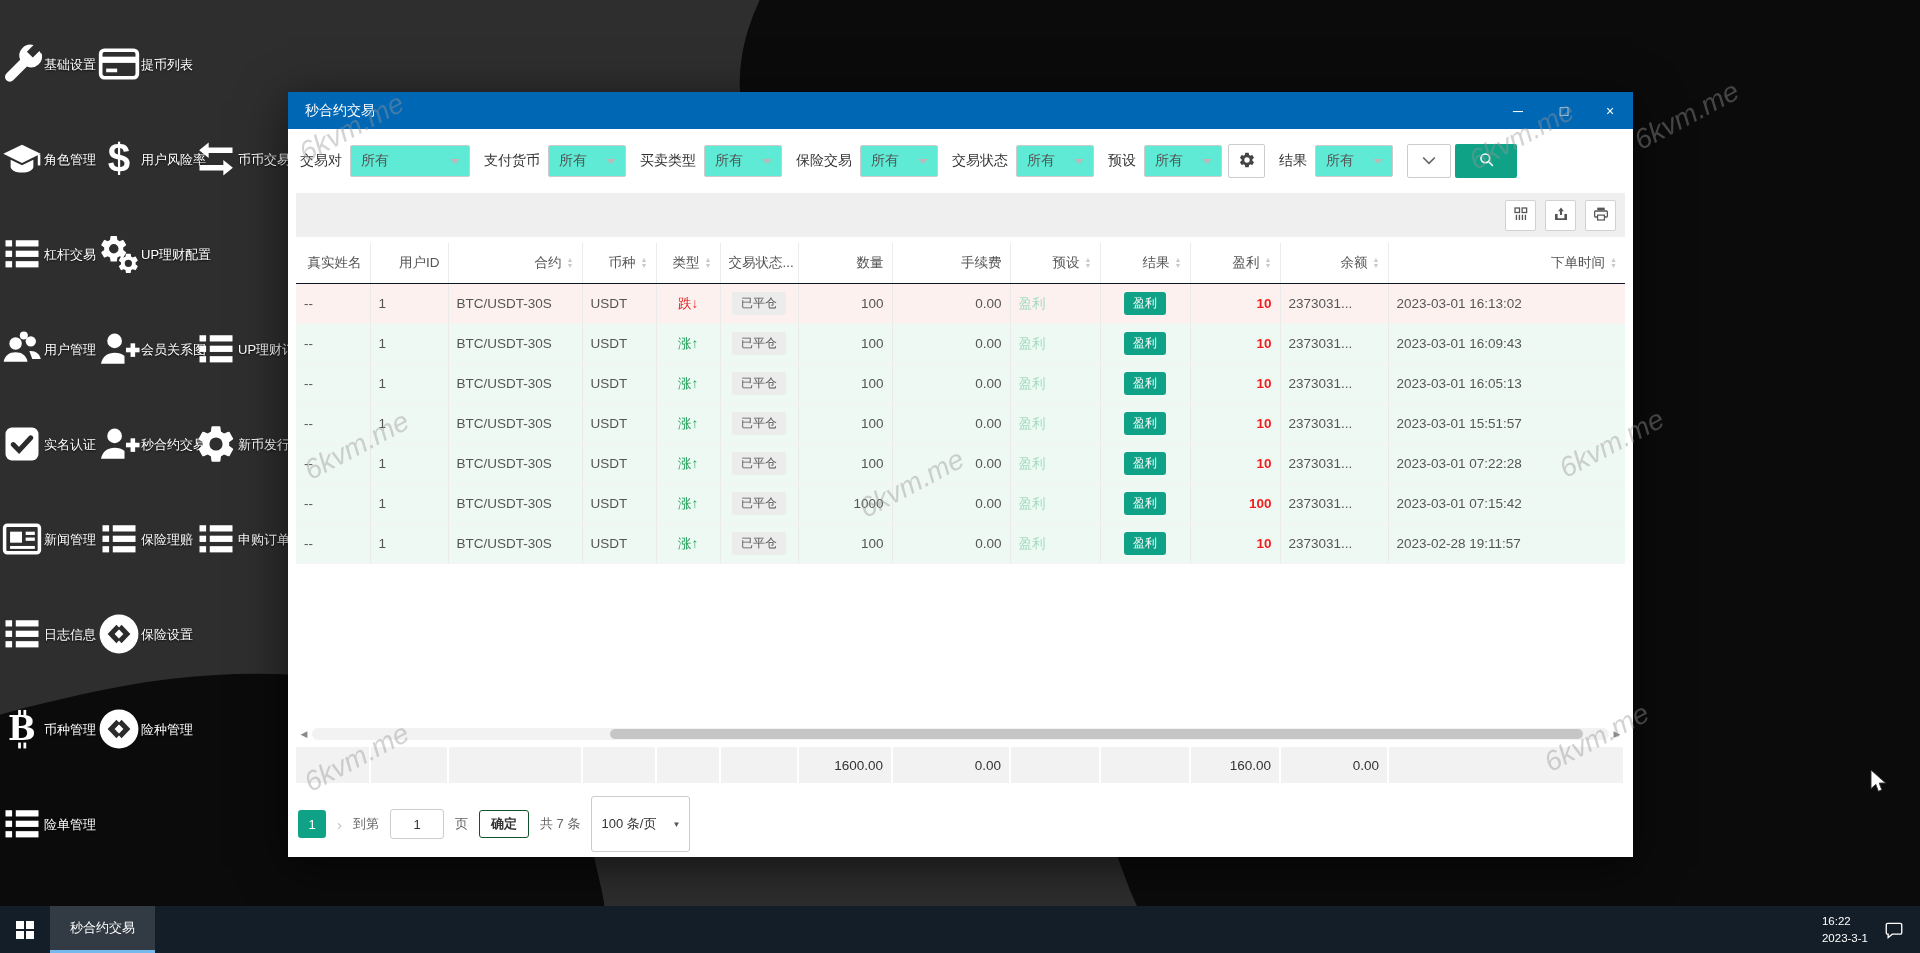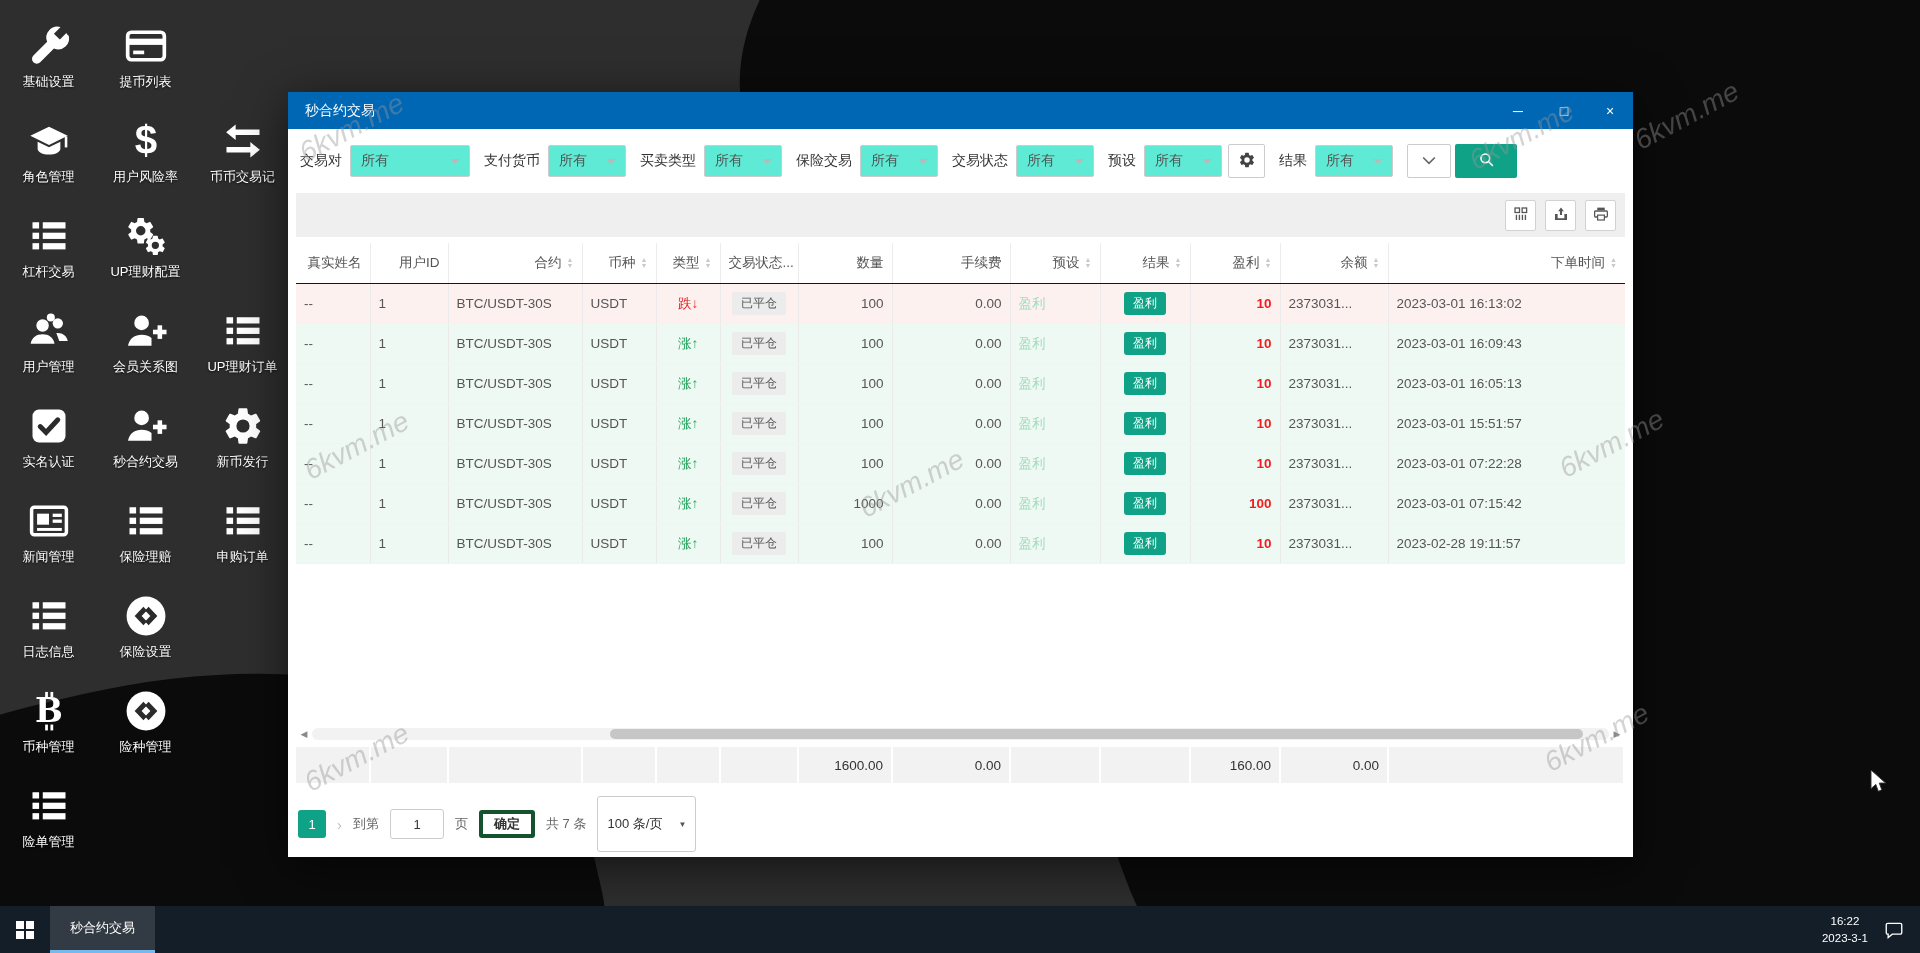--- a/index.html
+++ b/index.html
@@ -8,21 +8,21 @@
   
   .shape{position:absolute;background:#0b0b0b;z-index:0;}
   .s1{top:-430px;left:730px;width:1900px;height:780px;border-radius:50%;transform:rotate(-9deg);}
   .s2{top:180px;right:-560px;width:1400px;height:1150px;border-radius:50%;transform:rotate(17deg);}
   .s3{bottom:-230px;left:-280px;width:880px;height:500px;border-radius:45% 55% 40% 60%;transform:rotate(-13deg);}
   .s4{top:420px;right:-200px;width:700px;height:900px;border-radius:50%;background:#191919;transform:rotate(24deg);}
 
   
   #desktop-icons{position:absolute;left:0;top:10px;width:292px;z-index:2;}
   .icon-row{display:grid;grid-template-columns:97px 97px 97px;height:95px;}
-  .dicon{display:flex;flex-direction:column;align-items:center;justify-content:flex-start;padding-top:12px;cursor:default;}
+  .dicon{display:flex;align-items:center;justify-content:flex-start;padding-top:12px;cursor:default;}
   .dicon-img{height:48px;display:flex;align-items:center;justify-content:center;color:#fff;}
   .dicon-img svg{width:44px;height:44px;}
   .dicon-label{margin-top:3px;font-size:13px;color:#fff;white-space:nowrap;text-shadow:0 1px 2px rgba(0,0,0,.8);}
 
   
   #window{position:absolute;left:288px;top:92px;width:1345px;height:765px;background:#fff;z-index:5;
           box-shadow:0 10px 45px rgba(0,0,0,.6);font-size:14px;}
   #titlebar{height:37px;background:#0067b5;display:flex;align-items:center;color:#fff;}
   #titlebar .title{padding-left:17px;font-size:14px;}
   .win-controls{margin-left:auto;display:flex;height:37px;}
@@ -84,36 +84,36 @@
   
   #summary-wrap{margin:6px 8px 0;}
   #summary-wrap td{background:#f2f2f2;border-right:2px solid #fff;border-bottom:none;height:36px;color:#333;}
 
   
   #pagination{display:flex;align-items:center;gap:11px;padding:13px 10px;font-size:13px;color:#666;}
   .page-btn{min-width:28px;height:28px;background:#0fa287;color:#fff;border:none;border-radius:3px;
             display:flex;align-items:center;justify-content:center;font-size:13px;}
   .pg-chevron{color:#c0c0c0;font-size:15px;}
   .pg-input{width:48px;height:26px;border:1px solid #ccc;border-radius:3px;text-align:center;font-size:13px;color:#333;}
-  .pg-confirm{height:28px;padding:0 11px;border:4px solid #14532d;border-radius:3px;background:#fff;
+  .pg-confirm{height:28px;padding:0 11px;border:1px solid #14532d;border-radius:3px;background:#fff;
               font-weight:bold;color:#333;font-size:13px;}
   .pg-size{height:28px;border:1px solid #ccc;border-radius:3px;display:flex;align-items:center;
            padding:13px 9px;gap:16px;color:#333;background:#fff;font-size:13px;}
   .pg-size .caret{font-size:8px;color:#555;}
 
   
   #taskbar{position:absolute;left:0;right:0;bottom:0;height:47px;background:#141e28;display:flex;
            align-items:stretch;color:#fff;z-index:10;}
   #start-btn{width:50px;display:flex;align-items:center;justify-content:center;}
   .win-logo{display:grid;grid-template-columns:8px 8px;grid-template-rows:8px 8px;gap:2px;}
   .win-logo span{background:#fff;}
   #task-item{display:flex;align-items:center;padding:0 20px;background:rgba(255,255,255,.13);
              border-bottom:3px solid #76b9ed;font-size:13px;}
   #tray{margin-left:auto;display:flex;align-items:center;gap:16px;padding-right:16px;}
-  #clock{font-size:11.5px;line-height:1.4;text-align:center;}
+  #clock{font-size:11.5px;line-height:1.4;text-align:left;}
   #chat-icon svg{width:20px;height:20px;display:block;}
 
   
   .wm{position:absolute;z-index:50;color:rgba(150,150,150,.42);font-size:28px;font-style:italic;
       transform:rotate(-28deg);pointer-events:none;white-space:nowrap;}
   #cursor{position:absolute;left:1868px;top:770px;z-index:60;pointer-events:none;}
 </style>
 </head>
 <body>
 

